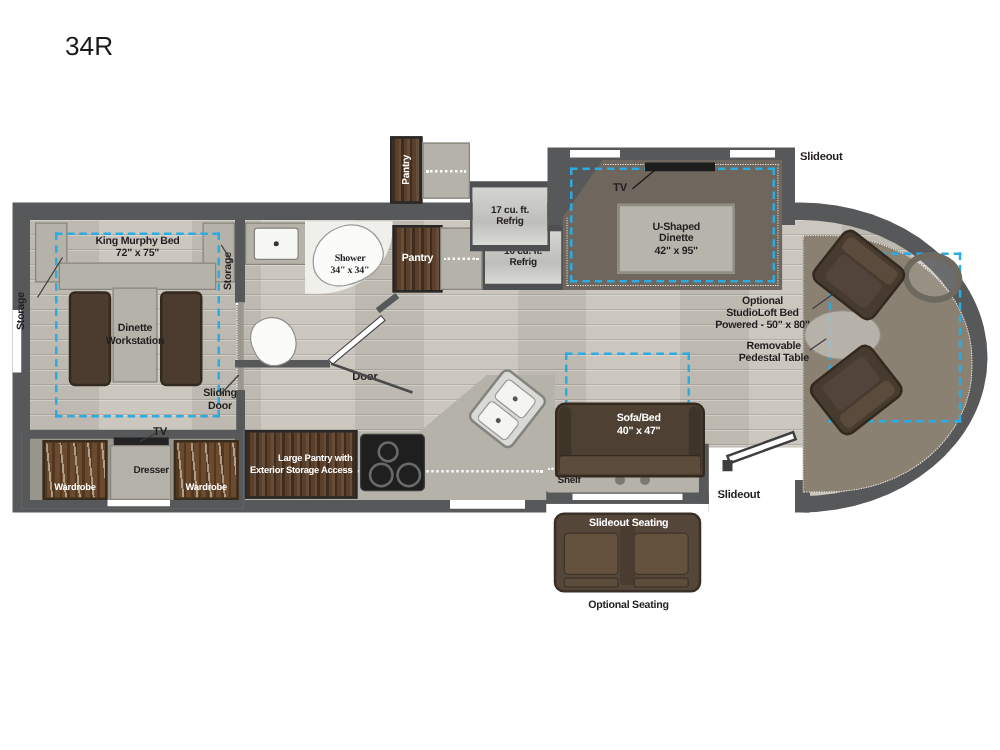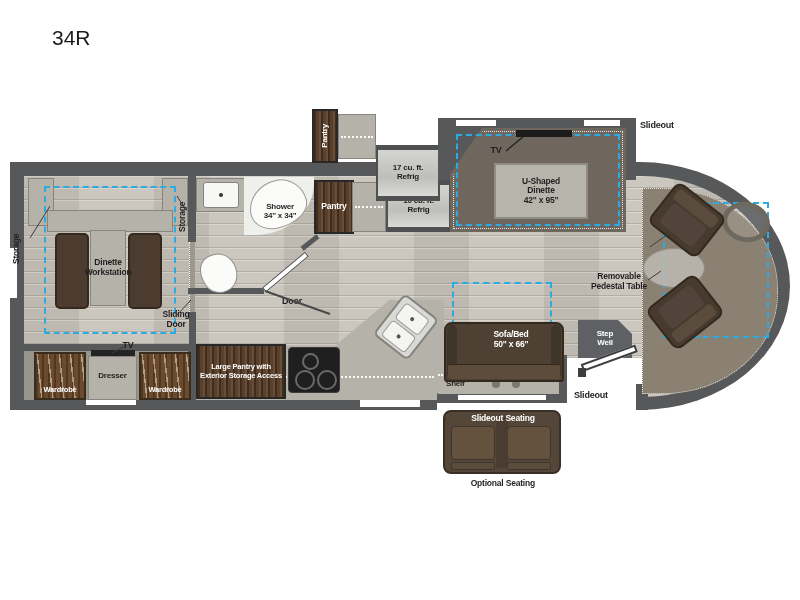--- a/index.html
+++ b/index.html
@@ -60,43 +60,45 @@
   <div class="abs cab" style="left:28px;top:178px;width:26px;height:48px;"></div>
   <div class="abs cab" style="left:162px;top:178px;width:26px;height:48px;"></div>
   <div class="abs cyan" style="left:44px;top:186px;width:132px;height:148px;"></div>
   <div class="abs cab" style="left:47px;top:210px;width:126px;height:22px;"></div>
   <div class="abs brown" style="left:55px;top:233px;width:34px;height:76px;border-radius:5px;background:#4c3c2f;"></div>
   <div class="abs brown" style="left:128px;top:233px;width:34px;height:76px;border-radius:5px;background:#4c3c2f;"></div>
   <div class="abs cab cc" style="left:90px;top:230px;width:36px;height:76px;">
     <span class="lbl f85">Dinette
 Workstation</span>
   </div>
+  <div class="abs lbl f85" style="left:48px;top:188px;width:124px;">King Murphy Bed
+72" x 75"</div>
   <div class="abs lbl f85 vtext" style="left:12px;top:226px;height:46px;">Storage</div>
   <div class="abs lbl f85 vtext" style="left:178px;top:194px;height:46px;">Storage</div>
   <div class="abs lbl f85" style="left:150px;top:310px;width:52px;">Sliding
 Door</div>
 
   <div class="abs" style="left:17px;top:344px;width:178px;height:63px;background:#98958d;border:7px solid #57585a;"></div>
   <div class="abs wardrobe" style="left:34px;top:352px;width:52px;height:48px;"></div>
   <div class="abs cab" style="left:88px;top:356px;width:49px;height:44px;"></div>
   <div class="abs" style="left:91px;top:350px;width:44px;height:6px;background:#232323;"></div>
   <div class="abs wardrobe" style="left:139px;top:352px;width:52px;height:48px;"></div>
   <div class="abs" style="left:86px;top:400px;width:50px;height:5px;background:#fff;"></div>
   <div class="abs lbl lbl-w" style="left:36px;top:386px;width:48px;font-size:7.5px;">Wardrobe</div>
-  <div class="abs lbl" style="left:89px;top:372px;width:47px;font-size:8px;">Dresser</div>
+  <div class="abs lbl" style="left:89px;top:372px;width:64px;font-size:8px;">Dresser</div>
   <div class="abs lbl lbl-w" style="left:141px;top:386px;width:48px;font-size:7.5px;">Wardrobe</div>
   <div class="abs lbl" style="left:118px;top:340px;width:20px;">TV</div>
 
   <div class="abs cab" style="left:196px;top:178px;width:50px;height:34px;"></div>
   <div class="abs" style="left:203px;top:182px;width:36px;height:26px;background:#f7f7f5;border:1.5px solid #84847f;border-radius:3px;"></div>
   <div class="abs" style="left:219px;top:193px;width:4px;height:4px;background:#333;border-radius:50%;"></div>
   <div class="abs" style="left:244px;top:177px;width:70px;height:58px;background:#efefec;border-radius:0 0 85% 0 / 0 0 90% 0;"></div>
   <div class="abs" style="left:249px;top:180px;width:58px;height:48px;background:#fbfbfa;border:1.5px solid #9a9a95;
               border-radius:55% 45% 60% 40% / 60% 55% 45% 40%;transform:rotate(-12deg);"></div>
-  <div class="abs lbl f8" style="left:252px;top:203px;width:56px;">Shower
+  <div class="abs lbl f8" style="left:252px;top:203px;width:56px;font-family:Liberation Serif, serif;">Shower
 34" x 34"</div>
   <div class="abs" style="left:201px;top:253px;width:36px;height:40px;background:#fbfbfa;border:1.5px solid #8f8f8a;
               border-radius:45% 55% 50% 50% / 50% 50% 55% 45%;transform:rotate(-28deg);"></div>
   <div class="abs lbl" style="left:274px;top:296px;width:36px;">Door</div>
   <div class="abs wood cc" style="left:314px;top:180px;width:40px;height:54px;">
     <span class="lbl lbl-w f85">Pantry</span>
   </div>
   <div class="abs cab" style="left:352px;top:182px;width:34px;height:50px;"></div>
   <div class="abs dotline" style="left:355px;top:206px;width:28px;"></div>
   <div class="abs fridge cc" style="left:386px;top:180px;width:65px;height:52px;">
@@ -123,21 +125,21 @@
     <div class="abs" style="left:5px;top:26px;width:30px;height:20px;background:#f4f4f2;border:1px solid #9a9a95;border-radius:4px;"></div>
     <div class="abs" style="left:18px;top:12px;width:4px;height:4px;background:#555;border-radius:50%;"></div>
     <div class="abs" style="left:18px;top:34px;width:4px;height:4px;background:#555;border-radius:50%;"></div>
   </div>
   <div class="abs" style="left:288px;top:347px;width:52px;height:46px;background:#1f1f1f;border-radius:4px;border:1px solid #3c3c3c;">
     <div class="burner" style="left:13px;top:5px;width:13px;height:13px;"></div>
     <div class="burner" style="left:6px;top:22px;width:16px;height:16px;"></div>
     <div class="burner" style="left:28px;top:22px;width:16px;height:16px;"></div>
   </div>
   <div class="abs wood cc" style="left:196px;top:344px;width:90px;height:55px;">
-    <span class="lbl lbl-w" style="font-size:7.5px;">Large Pantry with
+    <span class="lbl lbl-w" style="font-size:7.5px;text-align:right;">Large Pantry with
 Exterior Storage Access</span>
   </div>
 
   <div class="abs wall" style="left:438px;top:118px;width:198px;height:62px;"></div>
   <div class="abs" style="left:456px;top:120px;width:40px;height:6px;background:#fff;"></div>
   <div class="abs" style="left:584px;top:120px;width:36px;height:6px;background:#fff;"></div>
   <div class="abs" style="left:450px;top:128px;width:176px;height:104px;background:#6f675e;
               clip-path:polygon(32px 0,100% 0,100% 100%,0 100%,0 46px);">
     <div class="abs wdot" style="left:3px;top:3px;right:3px;bottom:3px;clip-path:polygon(30px 0,100% 0,100% 100%,0 100%,0 44px);"></div>
   </div>
@@ -158,47 +160,45 @@
   <div class="abs" style="left:492px;top:380px;width:8px;height:8px;background:#7b786f;border-radius:50%;"></div>
   <div class="abs" style="left:512px;top:380px;width:8px;height:8px;background:#7b786f;border-radius:50%;"></div>
   <div class="abs lbl f8" style="left:446px;top:380px;width:34px;text-align:left;">Shelf</div>
   <div class="abs cyan" style="left:452px;top:282px;width:100px;height:82px;"></div>
   <div class="abs brown" style="left:444px;top:322px;width:120px;height:60px;border-radius:8px 8px 3px 3px;">
     <div class="abs" style="left:1px;top:1px;width:10px;bottom:1px;background:#3f3428;border-radius:6px;"></div>
     <div class="abs" style="right:1px;top:1px;width:10px;bottom:1px;background:#3f3428;border-radius:6px;"></div>
     <div class="abs" style="left:2px;right:2px;bottom:1px;height:15px;background:#5c4c3c;border-top:1px solid #33291f;border-radius:2px;"></div>
   </div>
   <div class="abs lbl lbl-w f85" style="left:468px;top:330px;width:86px;">Sofa/Bed
-50" x 66"</div>
+40" x 47"</div>
   <div class="abs lbl" style="left:574px;top:390px;width:60px;text-align:left;">Slideout</div>
 
-  <div class="abs cc" style="left:578px;top:320px;width:54px;height:38px;background:#5f6063;
-              clip-path:polygon(0 0,calc(100% - 14px) 0,100% 14px,100% 100%,0 100%);">
-    <span class="lbl lbl-w f8">Step
-Well</span>
-  </div>
   <div class="abs" style="left:582px;top:364px;width:58px;height:8px;background:#fff;border:2px solid #3e3e40;
               transform:rotate(-20deg);transform-origin:left center;"></div>
   <div class="abs" style="left:578px;top:368px;width:8px;height:9px;background:#3e3e40;"></div>
 
   <div class="abs" style="left:642px;top:188px;width:136px;height:206px;background:#8b8173;
               border:1.5px dotted rgba(255,255,255,.8);border-radius:0 115px 115px 0 / 0 100px 100px 0;"></div>
   <div class="abs cyan" style="left:663px;top:202px;width:106px;height:136px;"></div>
   <div class="abs" style="left:643px;top:248px;width:62px;height:40px;background:rgba(196,192,184,.78);
               border:1px solid #8f8c84;border-radius:50%;"></div>
   <div class="abs" style="left:722px;top:202px;width:48px;height:40px;border:5px solid #6e695f;border-radius:50%;
               transform:rotate(12deg);background:rgba(255,255,255,.12);"></div>
   <div class="abs brown" style="left:656px;top:194px;width:62px;height:52px;transform:rotate(38deg);background:#473a2e;">
     <div class="abs" style="left:4px;right:4px;top:3px;height:13px;background:#5a4b3c;border-radius:4px;"></div>
     <div class="abs" style="left:8px;right:8px;top:18px;bottom:5px;background:#52443a;border-radius:4px;"></div>
   </div>
   <div class="abs brown" style="left:654px;top:286px;width:62px;height:52px;transform:rotate(-38deg);background:#473a2e;">
     <div class="abs" style="left:4px;right:4px;bottom:3px;height:13px;background:#5a4b3c;border-radius:4px;"></div>
     <div class="abs" style="left:8px;right:8px;top:5px;bottom:18px;background:#52443a;border-radius:4px;"></div>
   </div>
+  <div class="abs lbl f85" style="left:566px;top:236px;width:88px;">Optional
+StudioLoft Bed
+Powered - 50" x 80"</div>
   <div class="abs lbl f85" style="left:584px;top:272px;width:70px;">Removable
 Pedestal Table</div>
 
   <div class="abs" style="left:443px;top:410px;width:118px;height:64px;background:#55463a;border:2px solid #3a2f26;border-radius:8px;">
     <div class="abs" style="left:6px;top:14px;width:44px;height:34px;background:#64523f;border:1.5px solid #3f342a;border-radius:4px;"></div>
     <div class="abs" style="left:62px;top:14px;width:44px;height:34px;background:#64523f;border:1.5px solid #3f342a;border-radius:4px;"></div>
     <div class="abs" style="left:51px;top:4px;width:12px;height:52px;background:#4a3c30;border-radius:3px;"></div>
     <div class="abs" style="left:6px;top:50px;width:44px;height:8px;background:#5c4c3c;border:1px solid #3f342a;border-radius:2px;"></div>
     <div class="abs" style="left:62px;top:50px;width:44px;height:8px;background:#5c4c3c;border:1px solid #3f342a;border-radius:2px;"></div>
   </div>

